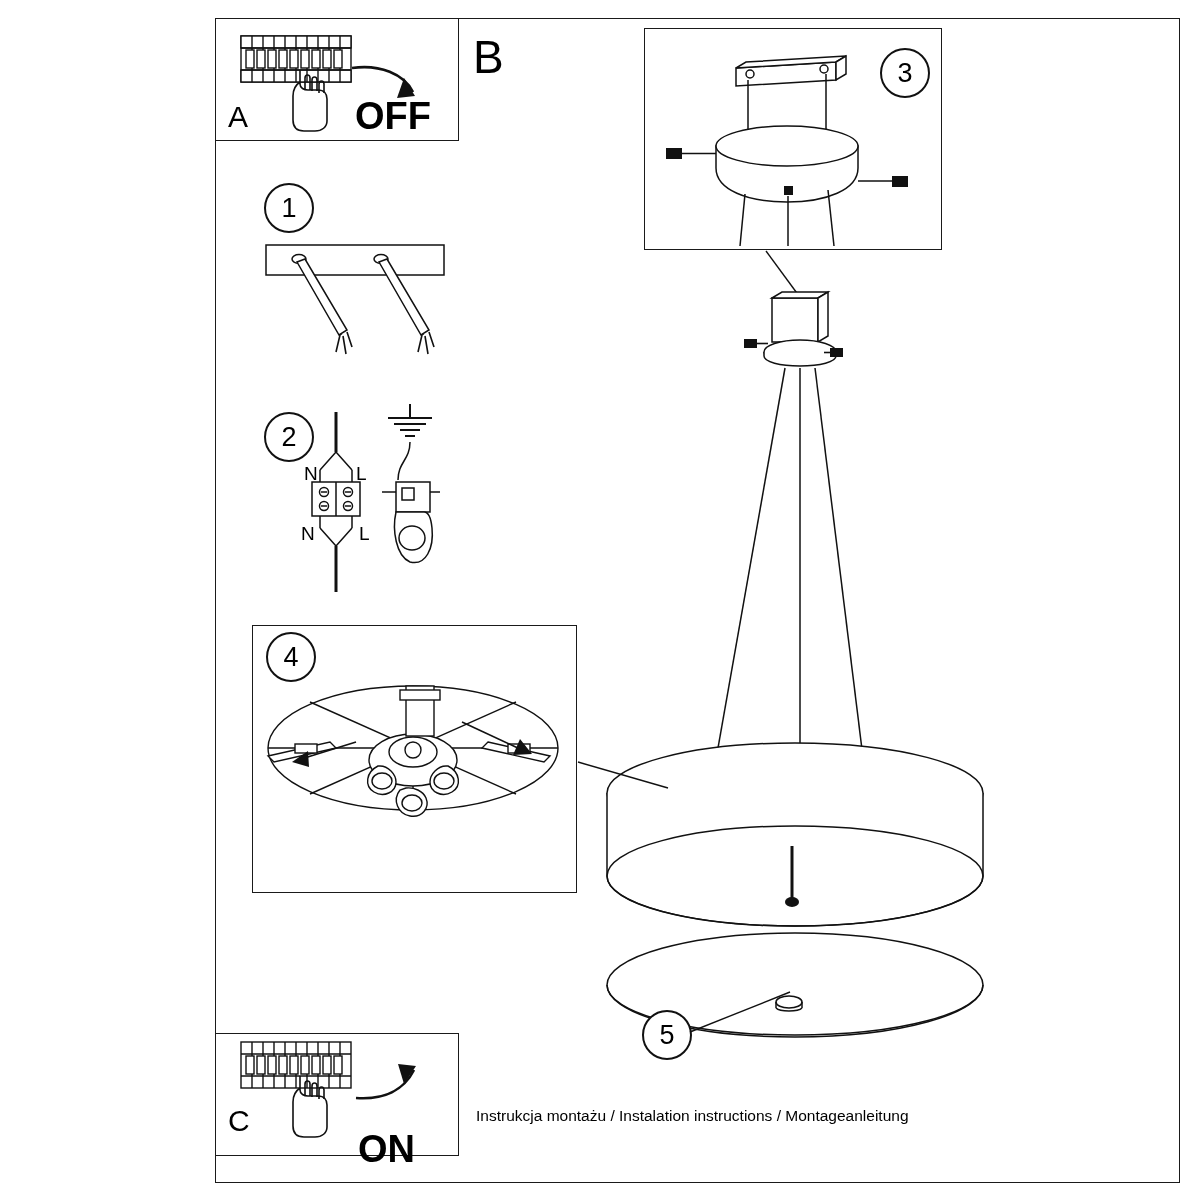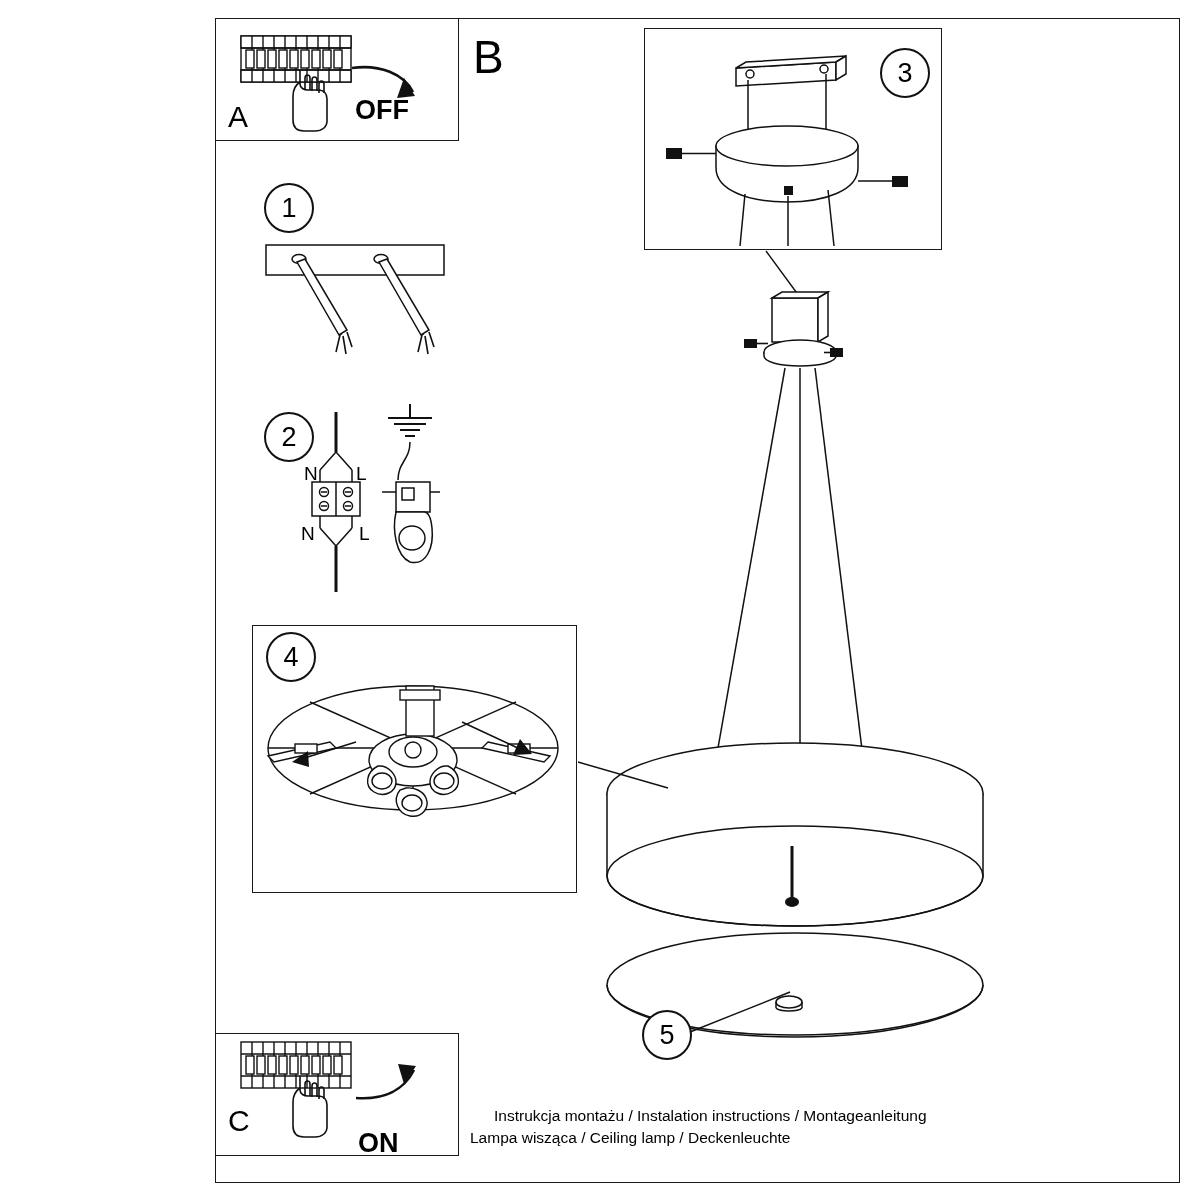--- a/index.html
+++ b/index.html
@@ -4,21 +4,21 @@
 <style>
   html,body{margin:0;padding:0;background:#ffffff;}
   body{width:1200px;height:1200px;font-family:"Liberation Sans",sans-serif;color:#000;position:relative;overflow:hidden;}
   #sheet{position:absolute;left:0;top:0;width:1200px;height:1200px;}
   .frame{position:absolute;border:1px solid #1a1a1a;box-sizing:border-box;}
   .label{position:absolute;font-family:"Liberation Sans",sans-serif;color:#000;white-space:nowrap;}
   .circnum{position:absolute;width:46px;height:46px;border:2px solid #111;border-radius:50%;
            display:flex;align-items:center;justify-content:center;font-size:27px;background:#fff;}
   .bigB{position:absolute;font-size:46px;}
   .letter{position:absolute;font-size:30px;}
-  .onoff{position:absolute;font-size:27px;font-weight:bold;}
+  .onoff{position:absolute;font-size:38px;font-weight:bold;}
   .footer{position:absolute;font-size:15.5px;line-height:23px;}
   svg{position:absolute;left:0;top:0;overflow:visible;}
   .ln{stroke:#111;fill:none;}
 </style>
 </head>
 <body>
 
 <div id="sheet">
 
   <div class="frame" style="left:215px;top:18px;width:965px;height:1165px;"></div>
@@ -286,16 +286,15 @@
       <path d="M305 1096 L305 1084 C305 1080 310 1080 310 1084 L310 1096"></path>
       <path d="M312 1097 L312 1086 C312 1082 317 1082 317 1086 L317 1097"></path>
       <path d="M319 1099 L319 1090 C319 1086 324 1086 324 1090 L324 1099"></path>
     </g>
     <g class="ln" stroke-width="2.6">
       <path d="M356 1098 C384 1100 404 1090 414 1070"></path>
       <path d="M404 1084 L416 1066 L398 1064 Z" fill="#111" stroke="none"></path>
     </g>
   </svg>
 
-  <div class="footer" style="left:494px;top:1104px;">Instrukcja montażu / Instalation instructions / Montageanleitung</div>
-  <div class="footer" style="left:470px;top:1126px;">Lampa wisząca / Ceiling lamp / Deckenleuchte</div>
+  <div class="footer" style="left:476px;top:1104px;">Instrukcja montażu / Instalation instructions / Montageanleitung</div>
 
 </div>
 
 </body></html>

